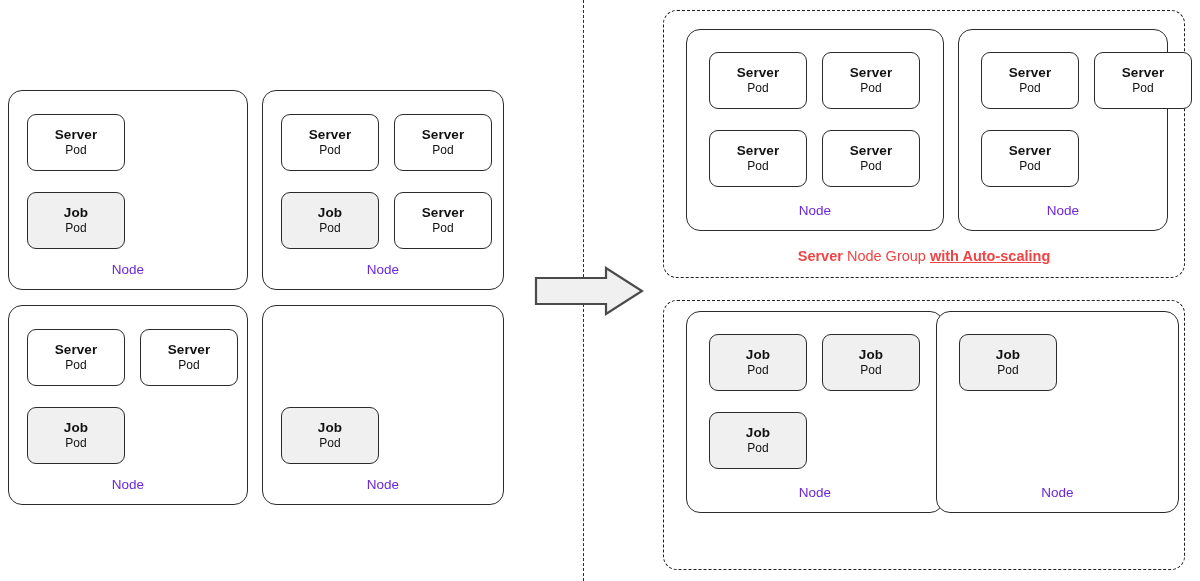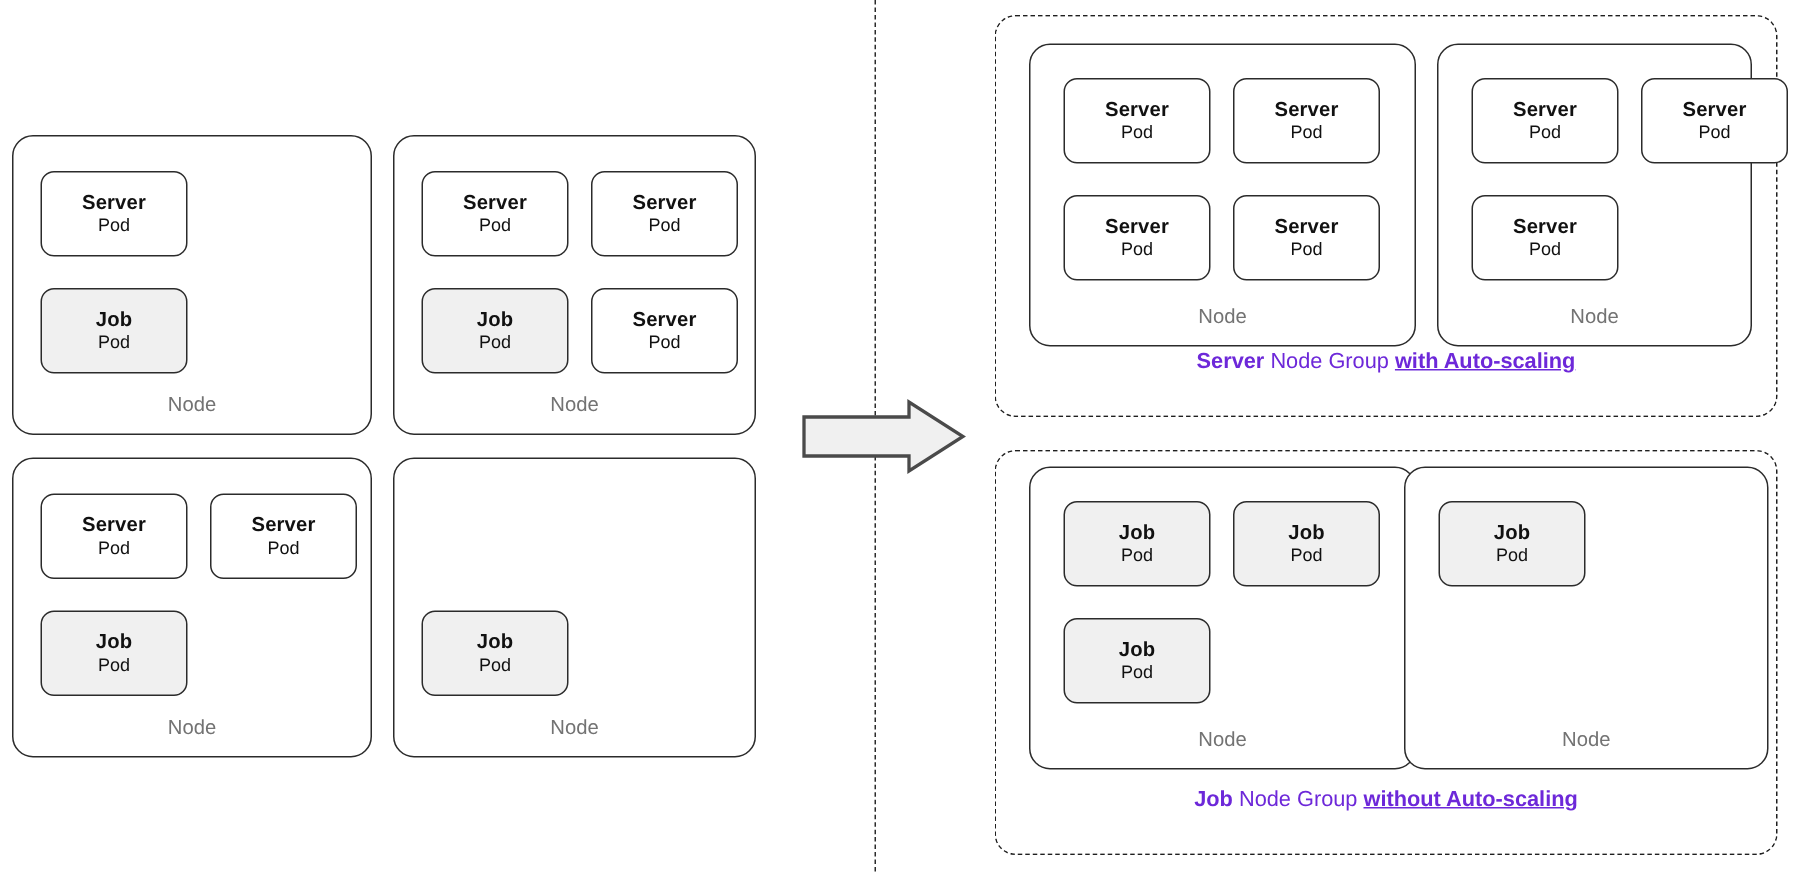--- a/index.html
+++ b/index.html
@@ -22,21 +22,21 @@
   
   .node{
     position:absolute;
     background:#ffffff;
     border:1.7px solid #2b2b2b;
     border-radius:14px;
     box-sizing:border-box;
   }
   .node-label{
     position:absolute;left:0;right:0;bottom:13px;
-    text-align:center;font-size:13.5px;color:#737373;line-height:1;
+    text-align:center;font-size:13.5px;color:#6d28d9;line-height:1;
   }
 
   
   .pod{
     position:absolute;box-sizing:border-box;
     border:1.6px solid #2b2b2b;
     border-radius:9px;
     display:flex;flex-direction:column;
     align-items:center;justify-content:center;
     background:#ffffff;
@@ -47,22 +47,22 @@
   .pod .t{font-size:12px;font-weight:normal;}
 
   
   .group{
     position:absolute;box-sizing:border-box;
     border:1.9px dashed #1f1f1f;
     border-radius:14px;
     background:transparent;
   }
   .group-label{
-    position:absolute;left:0;right:0;bottom:28px;
-    text-align:center;font-size:14.5px;color:#6d28d9;
+    position:absolute;left:0;right:0;bottom:13px;
+    text-align:center;font-size:14.5px;color:#ef4444;
     white-space:nowrap;
   }
   .group-label .b{font-weight:bold;}
   .group-label .n{font-weight:normal;}
   .group-label .u{font-weight:bold;text-decoration:underline;}
 </style>
 </head>
 <body>
 
 <div class="canvas">
@@ -184,17 +184,16 @@
           </div>
           <div class="node-label">Node</div>
         </div>
         <div class="node" style="left: 272px; top: 10px; width: 243px; height: 202px;">
           <div class="pod job" style="left: 22px; top: 22px; width: 98px; height: 57px;">
             <div class="k">Job</div>
             <div class="t">Pod</div>
           </div>
           <div class="node-label">Node</div>
         </div>
-        <div class="group-label"><span class="b">Job</span><span class="n"> Node Group </span><span class="u">without Auto-scaling</span></div>
       </div>
     </div>
 
 </div>
 
 </body></html>

